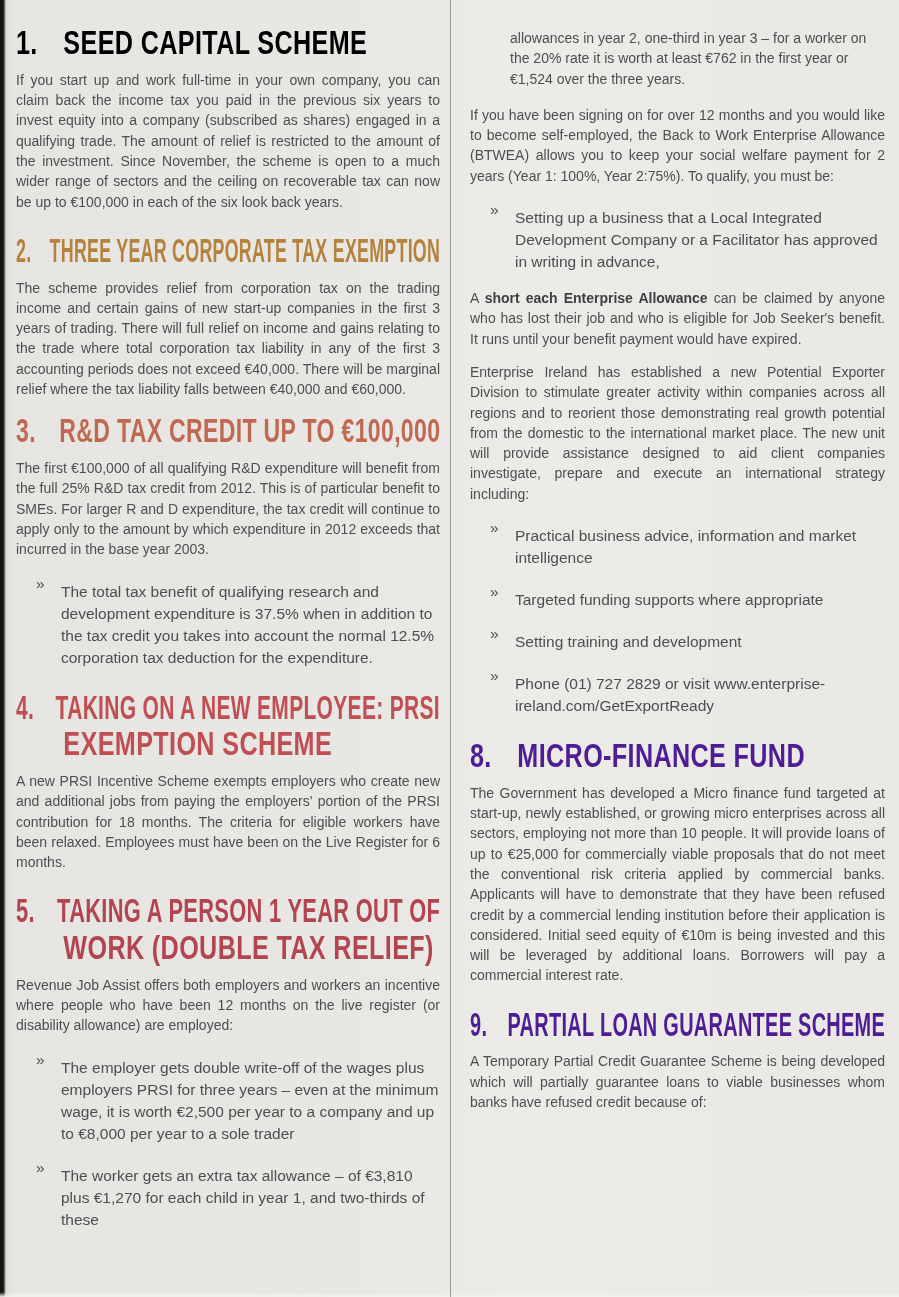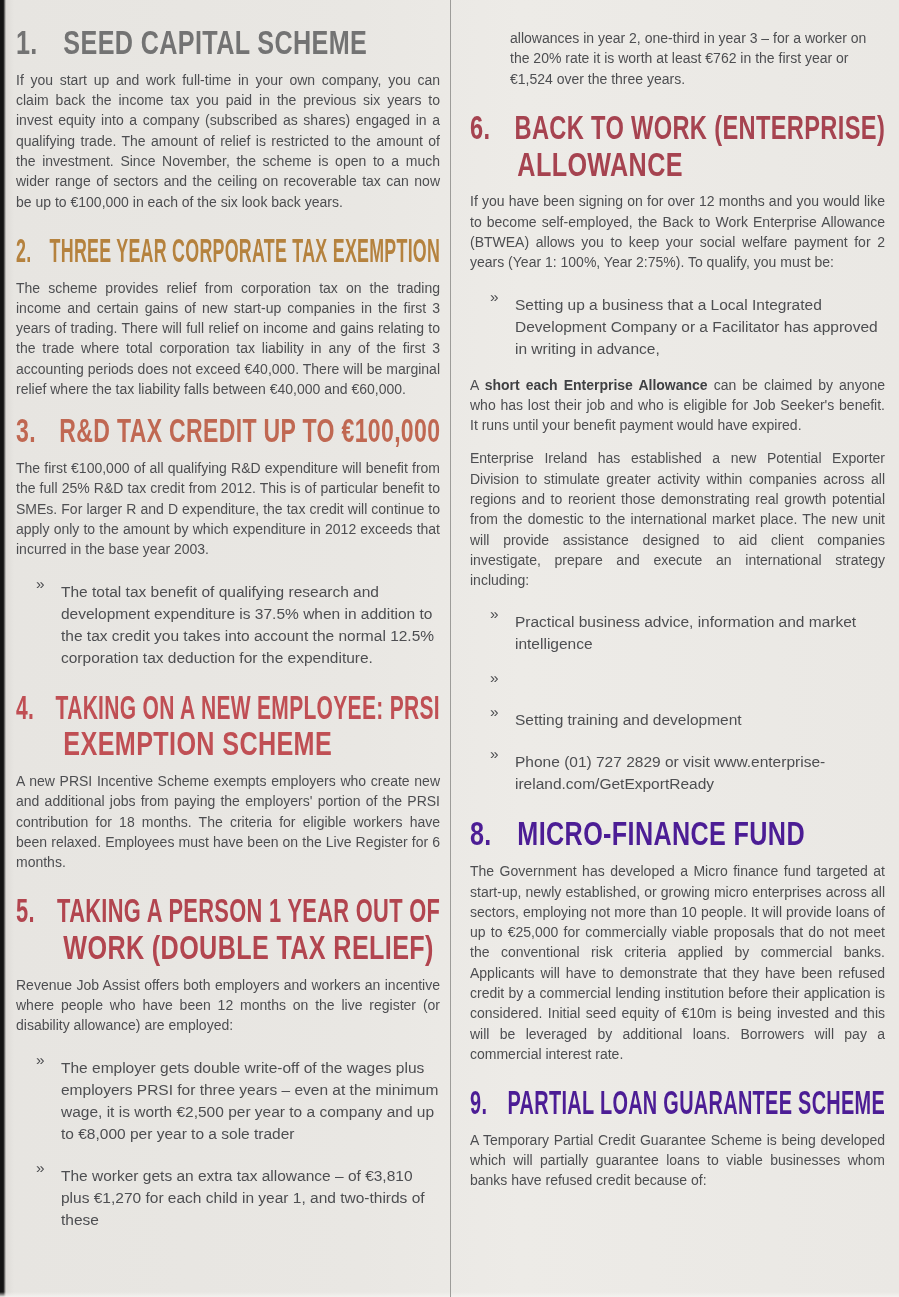--- a/index.html
+++ b/index.html
@@ -71,21 +71,21 @@
   .bullet-text{flex:1;margin-top:8px;}
 </style>
 </head>
 <body>
 
 <div class="paper"></div>
 <div class="scan-edge-left"></div>
 <div class="scan-edge-bottom"></div>
 <div class="divider"></div>
 <div class="column col-left">
-    <div class="section-heading" style="color: #737373;">
+    <div class="section-heading" style="color: #000000;">
       <div class="h-line" style="transform: scaleX(0.74);"><span class="h-num">1.</span><span class="h-text">SEED CAPITAL SCHEME</span></div>
     </div>
     <p class="body-para">If you start up and work full-time in your own company, you can claim back the income tax you paid in the previous six years to invest equity into a company (subscribed as shares) engaged in a qualifying trade. The amount of relief is restricted to the amount of the investment. Since November, the scheme is open to a much wider range of sectors and the ceiling on recoverable tax can now be up to €100,000 in each of the six look back years.</p>
     <div class="section-heading" style="color: rgb(181, 130, 62);">
       <div class="h-line" style="transform: scaleX(0.524752);"><span class="h-num">2.</span><span class="h-text">THREE YEAR CORPORATE TAX EXEMPTION</span></div>
     </div>
     <p class="body-para">The scheme provides relief from corporation tax on the trading income and certain gains of new start-up companies in the first 3 years of trading. There will full relief on income and gains relating to the trade where total corporation tax liability in any of the first 3 accounting periods does not exceed €40,000. There will be marginal relief where the tax liability falls between €40,000 and €60,000.</p>
     <div class="section-heading" style="color: rgb(192, 104, 82); margin-top: 12px;">
       <div class="h-line" style="transform: scaleX(0.677316);"><span class="h-num">3.</span><span class="h-text">R&amp;D TAX CREDIT UP TO €100,000</span></div>
     </div>
@@ -112,40 +112,37 @@
         <span class="bullet-text">The employer gets double write-off of the wages plus employers PRSI for three years – even at the minimum wage, it is worth €2,500 per year to a company and up to €8,000 per year to a sole trader</span>
       </div>
       <div class="bullet-item">
         <span class="bullet-marker">»</span>
         <span class="bullet-text">The worker gets an extra tax allowance – of €3,810 plus €1,270 for each child in year 1, and two-thirds of these</span>
       </div>
     </div>
   </div>
 <div class="column col-right">
     <p class="body-para fragment">allowances in year 2, one-third in year 3 – for a worker on the 20% rate it is worth at least €762 in the first year or €1,524 over the three years.</p>
-    <div class="section-heading" style="color: rgb(166, 67, 80);">
-      <div class="h-line" style="transform: scaleX(0.695142);"><span class="h-num">6.</span><span class="h-text">BACK TO WORK (ENTERPRISE)</span></div>
-      <div class="h-line cont" style="transform: scaleX(0.74);"><span class="h-text">ALLOWANCE</span></div>
-    </div>
     <p class="body-para">If you have been signing on for over 12 months and you would like to become self-employed, the Back to Work Enterprise Allowance (BTWEA) allows you to keep your social welfare payment for 2 years (Year 1: 100%, Year 2:75%). To qualify, you must be:</p>
     <div class="bullet-list">
       <div class="bullet-item">
         <span class="bullet-marker">»</span>
         <span class="bullet-text">Setting up a business that a Local Integrated Development Company or a Facilitator has approved in writing in advance,</span>
       </div>
     </div>
     <p class="body-para"><span class="seg">A </span><span class="seg-bold">short each Enterprise Allowance</span><span class="seg"> can be claimed by anyone who has lost their job and who is eligible for Job Seeker's benefit. It runs until your benefit payment would have expired.</span></p>
     <p class="body-para">Enterprise Ireland has established a new Potential Exporter Division to stimulate greater activity within companies across all regions and to reorient those demonstrating real growth potential from the domestic to the international market place. The new unit will provide assistance designed to aid client companies investigate, prepare and execute an international strategy including:</p>
     <div class="bullet-list">
       <div class="bullet-item">
         <span class="bullet-marker">»</span>
         <span class="bullet-text">Practical business advice, information and market intelligence</span>
       </div>
       <div class="bullet-item">
         <span class="bullet-marker">»</span>
+        <span class="bullet-text">Targeted funding supports where appropriate</span>
       </div>
       <div class="bullet-item">
         <span class="bullet-marker">»</span>
         <span class="bullet-text">Setting training and development</span>
       </div>
       <div class="bullet-item">
         <span class="bullet-marker">»</span>
         <span class="bullet-text">Phone (01) 727 2829 or visit www.enterprise-ireland.com/GetExportReady</span>
       </div>
     </div>

